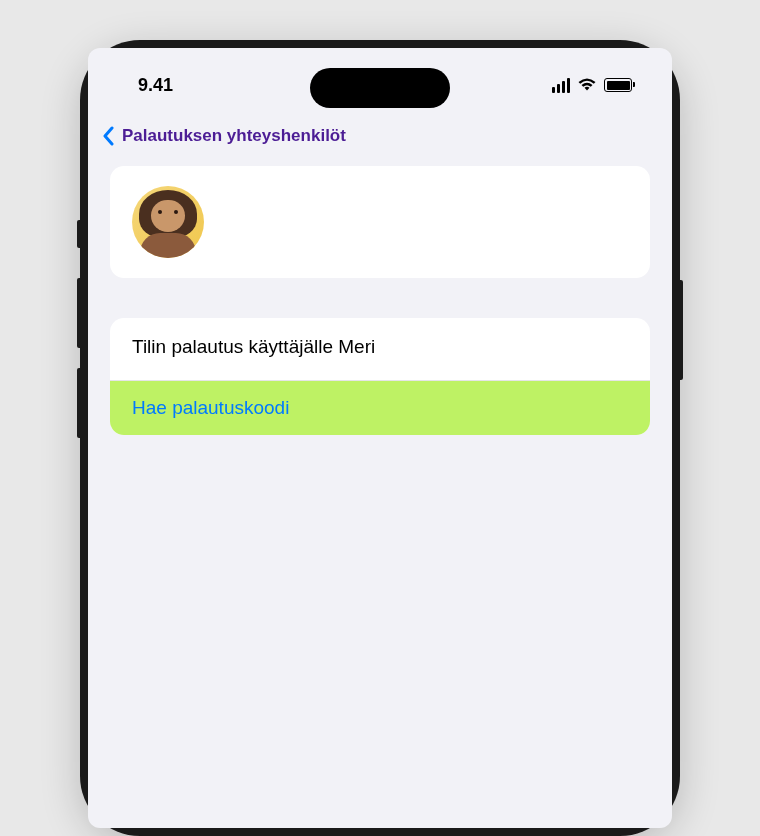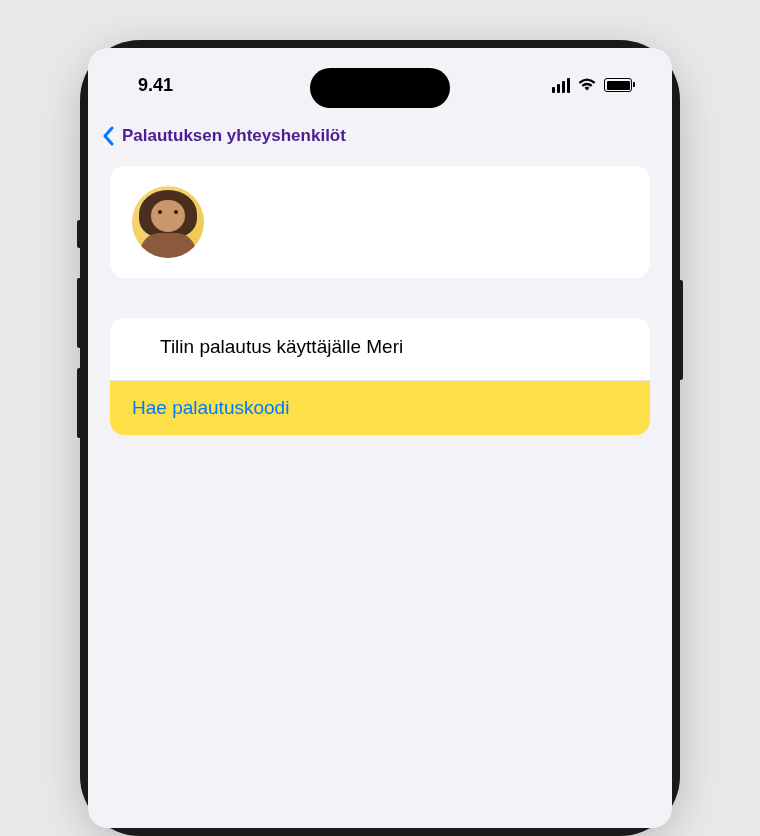--- a/index.html
+++ b/index.html
@@ -58,21 +58,21 @@
       top: 240px;
       width: 4px;
       height: 100px;
       background: #1a1a1a;
       border-radius: 0 2px 2px 0;
     }
     
     .phone-screen {
       width: 100%;
       background: #f2f2f7;
-      border-radius: 20px;
+      border-radius: 12px;
       overflow: hidden;
       position: relative;
       min-height: 780px;
     }
     
     .dynamic-island {
       position: absolute;
       top: 20px;
       left: 50%;
       transform: translateX(-50%);
@@ -262,37 +262,36 @@
     }
     
     .recovery-header {
       padding: 18px 22px 16px;
     }
     
     .recovery-title {
       font-size: 19px;
       color: #000;
       margin-bottom: 6px;
-      margin-left: 28px;
     }
     
     .recovery-desc {
       font-size: 16px;
       color: #8a8a8e;
       line-height: 1.35;
     }
     
     .action-item {
       padding: 16px 22px;
       font-size: 19px;
       border-top: 0.5px solid #e5e5e7;
     }
     
     .action-item.highlighted {
-      background: #fde047;
+      background: #bef264;
     }
     
     .action-primary {
       color: #007aff;
     }
     
     .action-destructive {
       color: #ff3b30;
     }
   </style>

